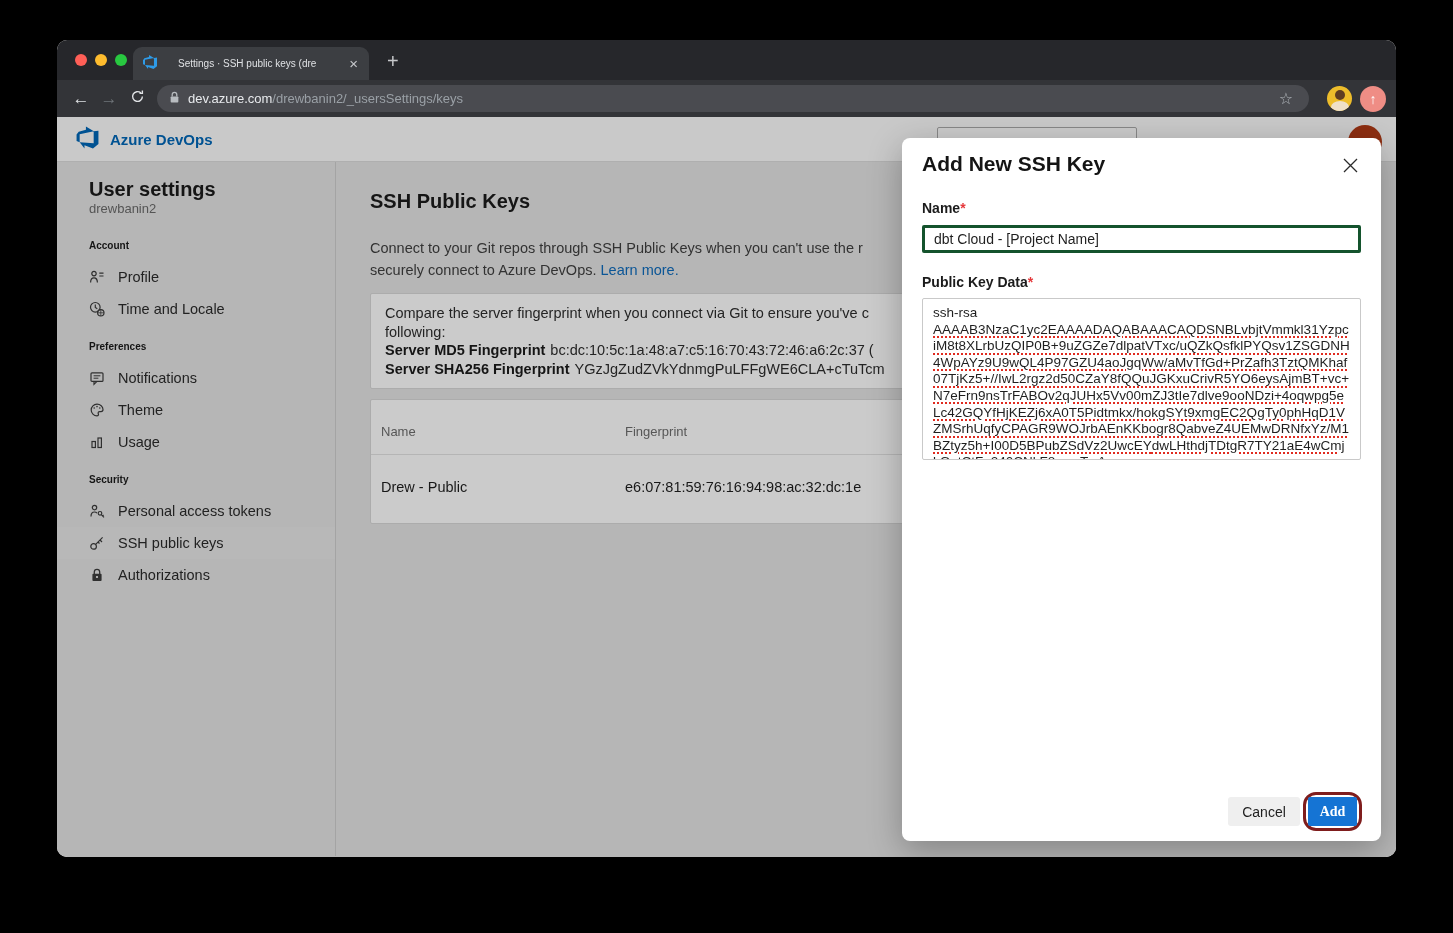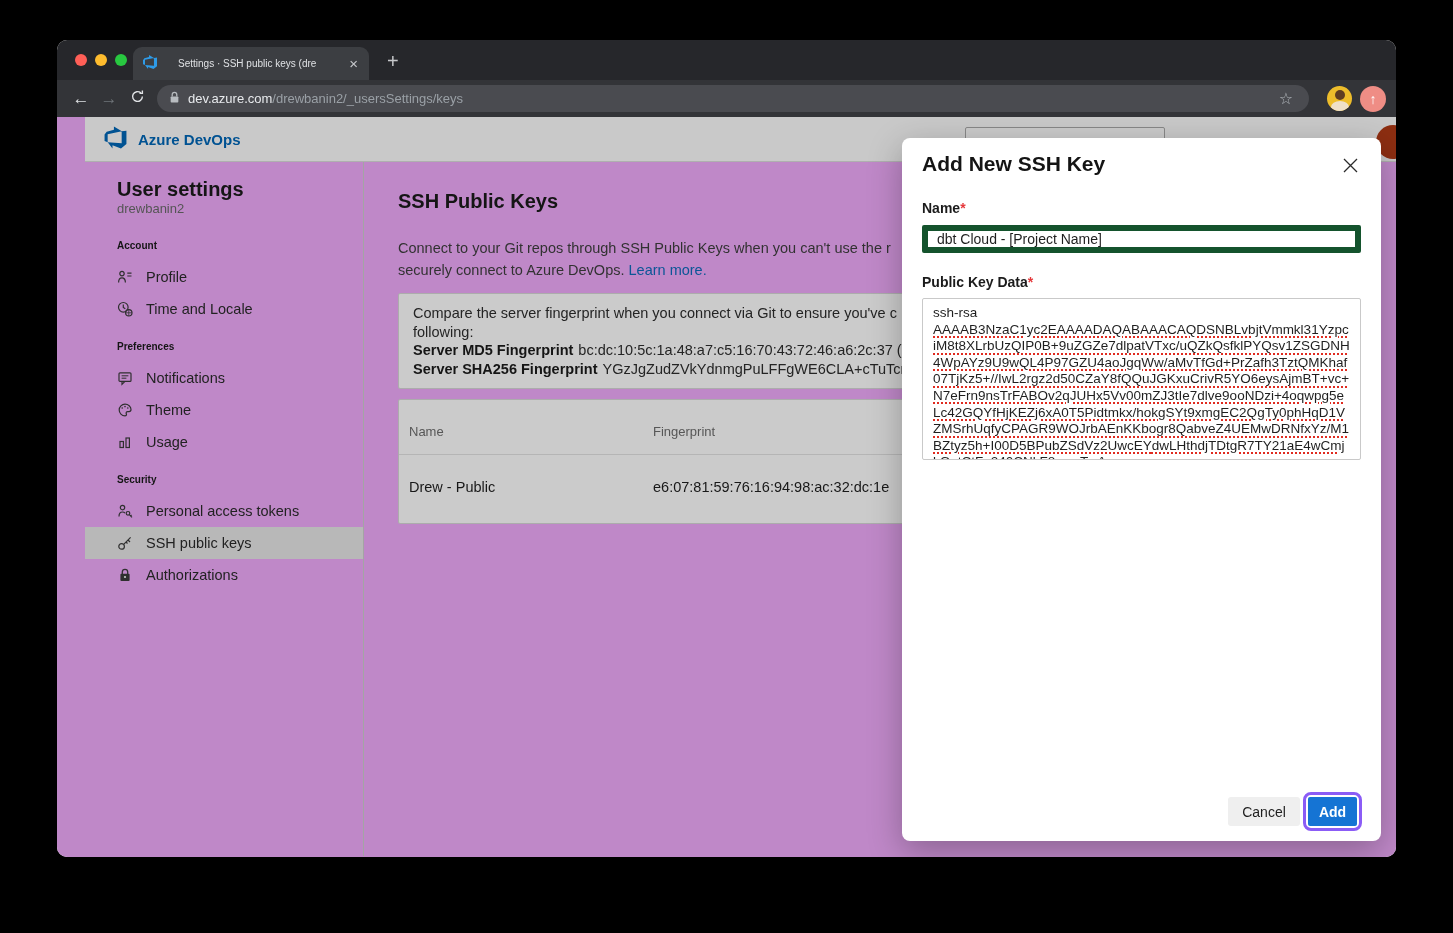--- a/index.html
+++ b/index.html
@@ -24,21 +24,21 @@
   .urlbar { flex:1; height:27px; margin:0 10px 0 6px; background:#4a4b50; border-radius:14px; display:flex; align-items:center; padding:0 12px; }
   .url-text { margin-left:8px; font-size:13px; color:#e8eaed; flex:1; white-space:nowrap; overflow:hidden; }
   .url-text .path { color:#9aa0a6; }
   .star { color:#aeb3b8; font-size:16px; margin-right:4px; }
   .avatar-yellow { width:25px; height:25px; border-radius:50%; background:#eebd2b; position:relative; overflow:hidden; margin:0 8px; }
   .avatar-yellow .head { position:absolute; left:7.5px; top:4px; width:10px; height:10px; border-radius:50%; background:#5f3d22; }
   .avatar-yellow .body { position:absolute; left:3.5px; top:15px; width:18px; height:12px; border-radius:50%; background:#efe0c8; }
   .update-pill { width:26px; height:26px; border-radius:50%; background:#ef8d85; color:#fff; font-size:14px; font-weight:bold; display:flex; align-items:center; justify-content:center; }
 
   
-  .page { position:relative; height:740px; background:#f0abfc; overflow:hidden;padding-left:28px; }
+  .page { position:relative; height:740px; background:#e5e5e5; overflow:hidden; }
   .app-header { height:45px; background:#fdfdfd; border-bottom:1px solid #dcdcdc; display:flex; align-items:center; padding:0 18px; position:relative; }
   .brand { margin-left:10px; font-size:15px; font-weight:bold; color:#0067b8; }
   .header-search { position:absolute; left:880px; top:10px; width:200px; height:30px; border:1px solid #ababab; border-radius:2px; background:#fff; }
   .avatar-red { position:absolute; left:1291px; top:8px; width:34px; height:34px; border-radius:50%; background:#b23a16; }
 
   .body-row { display:flex; height:694px; }
   .sidebar { width:279px; border-right:1px solid #cfcfcf; padding-top:16px; }
   .sb-title { padding-left:32px; font-size:20px; font-weight:700; color:#1b1b1b; }
   .sb-sub { padding-left:32px; font-size:13px; color:#6b6b6b; }
   .sb-section { padding-left:32px; margin-top:24px; margin-bottom:10px; font-size:10px; font-weight:700; color:#1b1b1b; }
@@ -60,27 +60,27 @@
   .tr { display:flex; border-top:1px solid #e4e4e4; padding:0 14px 0 10px; height:64px; align-items:center; font-size:14.5px; color:#1f1f1f; white-space:nowrap; }
 
   
   .overlay { position:absolute; inset:0; background:rgba(0,0,0,0.205); z-index:5; }
   .modal { position:absolute; left:845px; top:21px; width:479px; height:703px; background:#fff; border-radius:8px; z-index:6;
            box-shadow:0 10px 34px rgba(0,0,0,0.28); padding:14px 20px; }
   .modal-title { font-size:21px; font-weight:600; color:#141414; }
   .modal-close { position:absolute; right:20px; top:16px; width:22px; height:22px; display:flex; align-items:center; justify-content:center; cursor:pointer; }
   .field-label { margin-top:24px; font-size:14px; font-weight:700; color:#1b1b1b; }
   .req { color:#e5383b; font-weight:700; }
-  .modal input { display:block; margin-top:9px; width:439px; height:28px; border:6px solid #14532d; border-radius:2px; padding:0 9px; font-size:14px; color:#1f1f1f; font-family:inherit; }
+  .modal input { display:block; margin-top:9px; width:439px; height:28px; border:3px solid #14532d; border-radius:2px; padding:0 9px; font-size:14px; color:#1f1f1f; font-family:inherit; }
   .field-label.second { margin-top:21px; }
   .keybox { margin-top:8px; width:439px; height:162px; border:1px solid #c9c9c9; border-radius:2px; padding:6px 10px; font-size:13.5px; line-height:16.6px; color:#1f1f1f; overflow:hidden; overflow-wrap:break-word; word-wrap:break-word; }
   .misspell { text-decoration:underline; text-decoration-style:dotted; text-decoration-color:#e02b20; text-decoration-thickness:2px; text-underline-offset:3px; }
   .modal-footer { position:absolute; right:19px; bottom:10px; display:flex; align-items:center; gap:3px; }
   .btn-cancel { width:72px; height:29px; background:#efefef; border:none; border-radius:3px; font-size:14px; font-weight:500; color:#1f1f1f; font-family:inherit; }
-  .add-highlight { border:3px solid #8b5cf6; padding:2px; border-radius:8px; }
+  .add-highlight { border:3px solid #7f1d1d; padding:2px; border-radius:13px;font-family:Liberation Serif, serif; }
   .btn-add { width:49px; height:29px; background:#1574d4; border:none; border-radius:2px; font-size:14px; font-weight:600; color:#fff; font-family:inherit; }
 </style>
 </head>
 <body>
 
 <div class="window">
 
   <div class="tabstrip">
     <div class="traffic">
       <span class="tl-red"></span>

